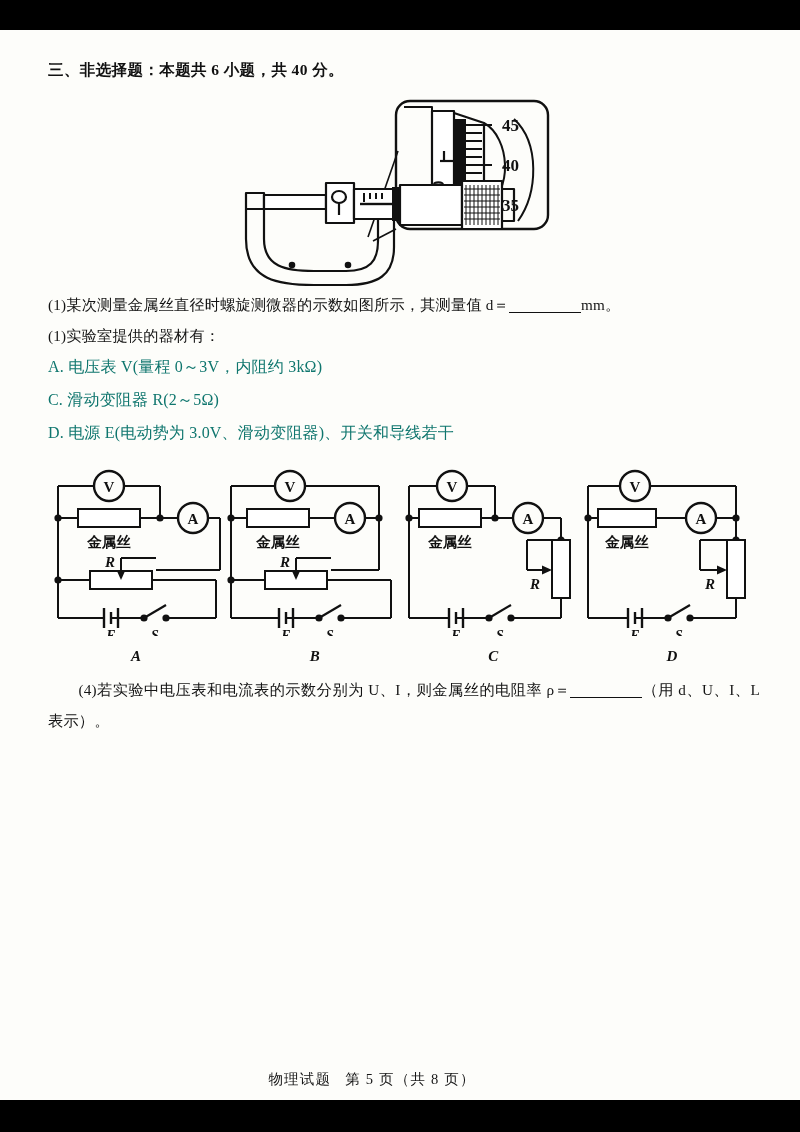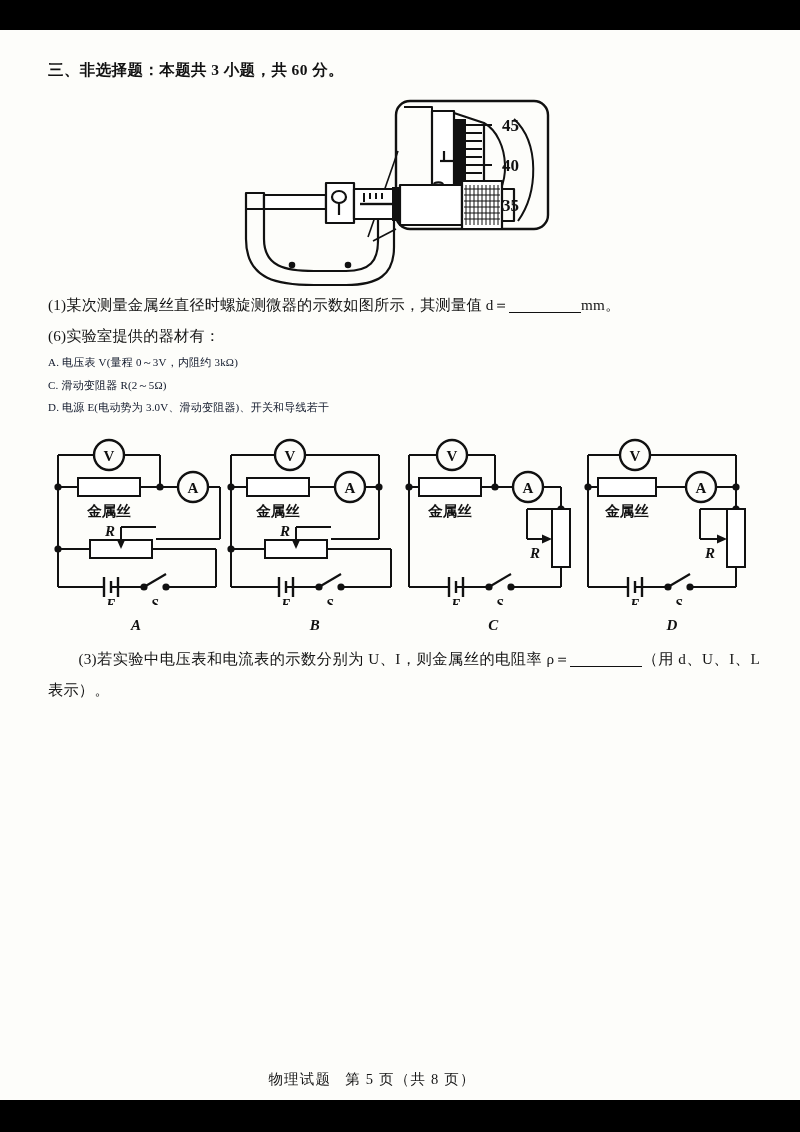--- a/index.html
+++ b/index.html
@@ -52,22 +52,22 @@
   }
   .para {
     font-size: 15.2px;
     color: #141414;
     line-height: 2.05;
     text-align: justify;
     letter-spacing: .2px;
   }
   .para.indent { text-indent: 2em; }
   .item {
-    font-size: 11px;
-    color: #0f172a;
+    font-size: 16px;
+    color: #0f766e;
     line-height: 2.05;
     letter-spacing: .2px;
   }
   .blank {
     display: inline-block;
     min-width: 72px;
     border-bottom: 1.4px solid #111;
     vertical-align: -3px;
     height: 15px;
   }
@@ -114,21 +114,21 @@
 </style>
 </head>
 <body>
 
 <div class="band-top"></div>
 <div class="band-bottom"></div>
 
 <div class="page">
   <div class="content">
 
-    <div class="sec-head">三、非选择题：本题共 3 小题，共 60 分。</div>
+    <div class="sec-head">三、非选择题：本题共 6 小题，共 40 分。</div>
 
 
     <div class="fig-micrometer">
       <svg width="340" height="200" viewBox="0 0 340 200">
         <g fill="none" stroke="#111" stroke-width="2.2" stroke-linejoin="round">
 
           <path d="M150 148 L180 62" stroke-width="1.6"></path>
           <path d="M155 152 L178 140" stroke-width="1.6"></path>
 
           <rect x="178" y="12" width="152" height="128" rx="14" ry="14" stroke-width="2.4"></rect>
@@ -224,21 +224,21 @@
           <circle cx="74" cy="176" r="2.2" fill="#111"></circle>
           <circle cx="130" cy="176" r="2.2" fill="#111"></circle>
         </g>
       </svg>
     </div>
 
     <div class="para">
       <span>(1)某次测量金属丝直径时螺旋测微器的示数如图所示，其测量值 d＝</span><span class="blank"></span><span>mm。</span>
     </div>
 
-    <div class="para">(6)实验室提供的器材有：</div>
+    <div class="para">(1)实验室提供的器材有：</div>
     <div class="item">A. 电压表 V(量程 0～3V，内阻约 3kΩ)</div>
     <div class="item">C. 滑动变阻器 R(2～5Ω)</div>
     <div class="item">D. 电源 E(电动势为 3.0V、滑动变阻器)、开关和导线若干</div>
 
 
     <div class="circuits">
 
       <div class="circuit">
         <svg width="176" height="178" viewBox="0 0 176 178">
           <g fill="none" stroke="#111" stroke-width="2" stroke-linejoin="miter">
@@ -457,21 +457,21 @@
             <text x="51" y="182" font-size="14" font-weight="bold" font-style="italic" text-anchor="middle">E</text>
             <text x="95" y="182" font-size="14" font-weight="bold" font-style="italic" text-anchor="middle">S</text>
           </g>
         </svg>
         <div class="circuit-label" style="margin-top:12px;">D</div>
       </div>
 
     </div>
 
     <div class="para indent" style="margin-top:14px;">
-      <span>(3)若实验中电压表和电流表的示数分别为 U、I，则金属丝的电阻率 ρ＝</span><span class="blank"></span><span>（用 d、U、I、L 表示）。</span>
+      <span>(4)若实验中电压表和电流表的示数分别为 U、I，则金属丝的电阻率 ρ＝</span><span class="blank"></span><span>（用 d、U、I、L 表示）。</span>
     </div>
 
 
   </div>
 
   <div class="footer">
     <span>物理试题</span><span class="sp"></span><span>第 5 页（共 8 页）</span>
   </div>
 </div>
 

